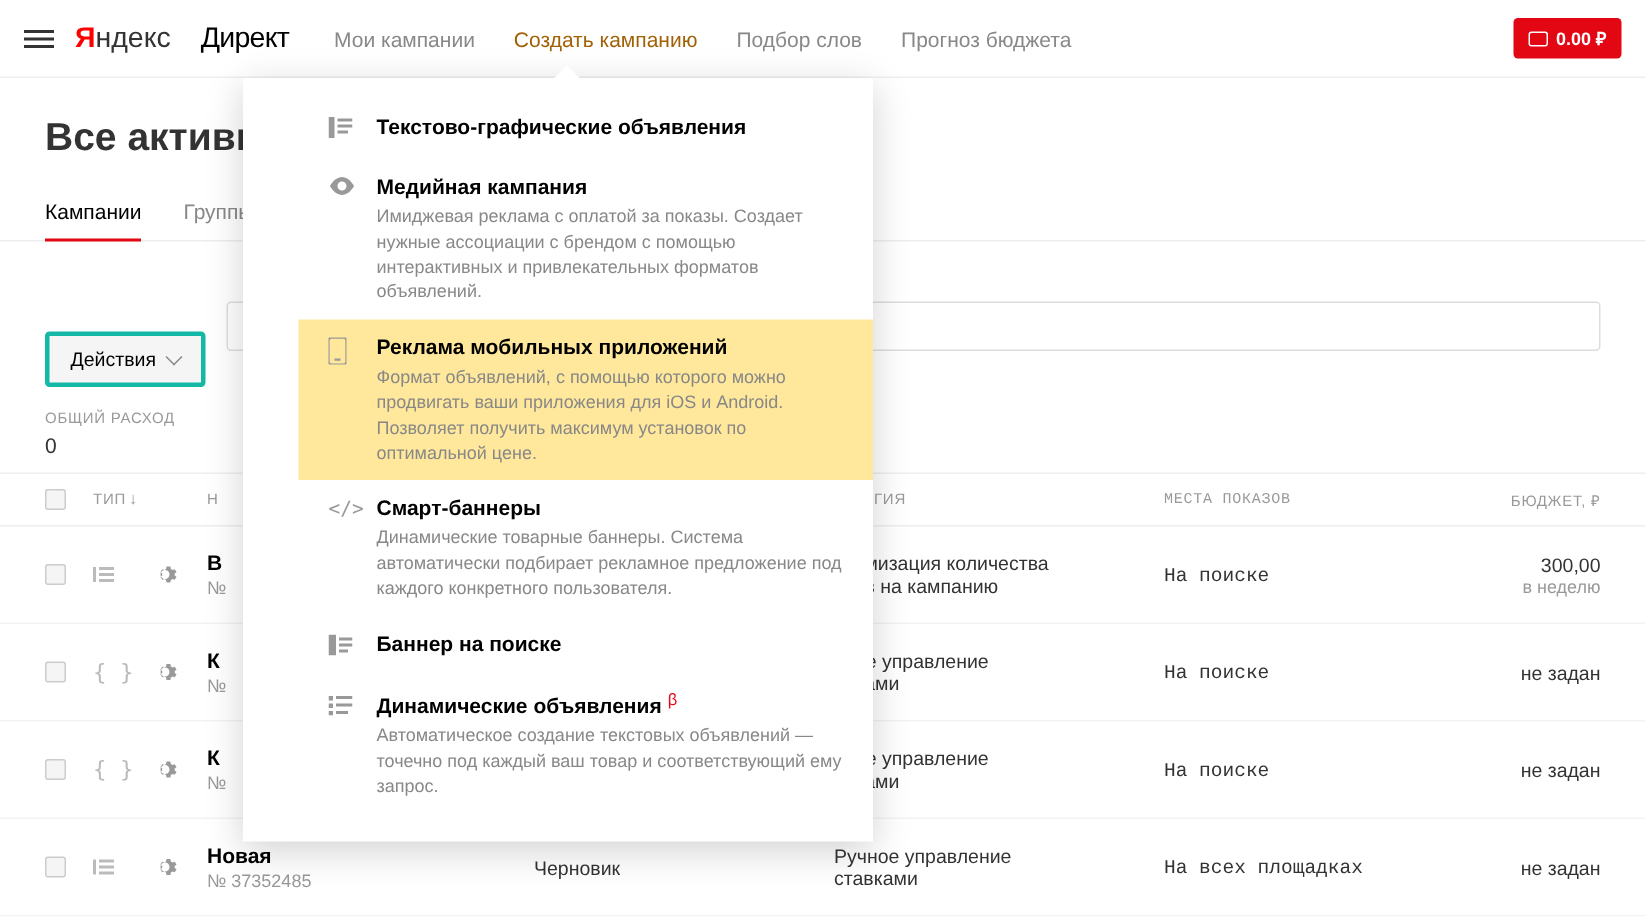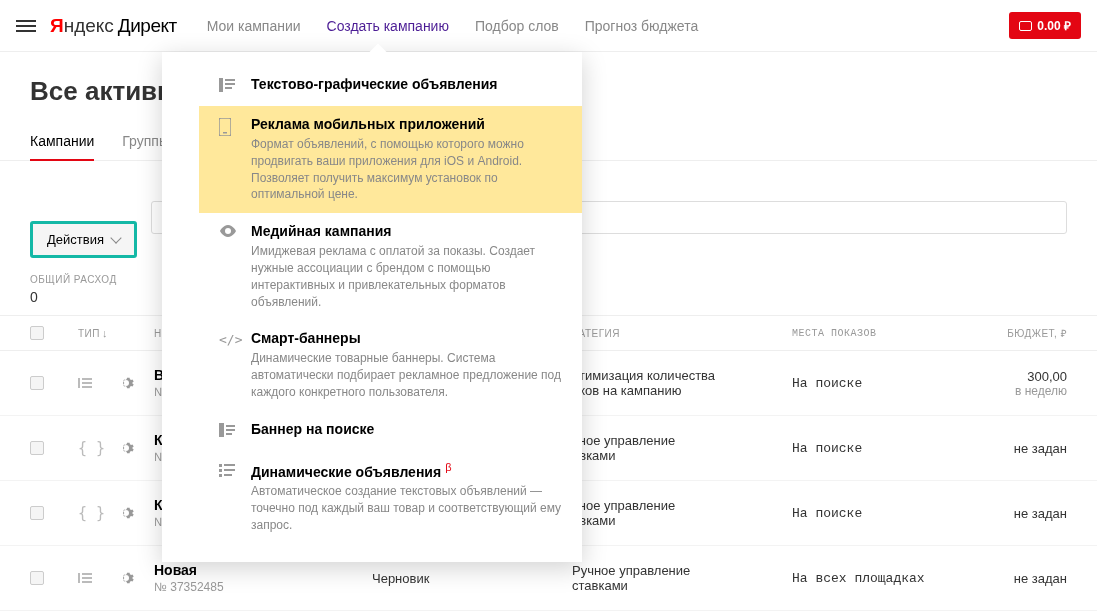--- a/index.html
+++ b/index.html
@@ -2,24 +2,24 @@
 <html><head>
 <meta charset="utf-8">
 <style>
 * { box-sizing: border-box; margin: 0; padding: 0; }
 body { font-family: Arial, Helvetica, sans-serif; font-size: 13px; color: #333; background: #fff; width: 1097px; }
 .header { display: flex; align-items: center; height: 52px; padding: 0 16px; border-bottom: 1px solid #eee; position: relative; }
 .hamburger { width: 20px; height: 20px; display: flex; flex-direction: column; justify-content: center; gap: 3px; margin-right: 14px; cursor: pointer; }
 .hamburger span { height: 2px; background: #333; }
 .logo { display: flex; align-items: baseline; font-size: 19px; margin-right: 30px; }
 .logo-ya { color: #f00; font-weight: bold; }
-.logo-direct { color: #000; margin-left: 4px; letter-spacing: -0.5px; }
+.logo-direct { color: #000; margin-left: 20px; letter-spacing: -0.5px; }
 .nav { display: flex; gap: 26px; flex: 1; }
 .nav-item { color: #888; font-size: 14px; cursor: pointer; }
-.nav-item.active { color: #4c1d95; }
+.nav-item.active { color: #a16207; }
 .balance { background: #e30613; color: #fff; padding: 5px 10px; border-radius: 3px; font-size: 12px; font-weight: bold; display: flex; align-items: center; gap: 5px; }
 .wallet-icon { width: 13px; height: 10px; border: 1.5px solid #fff; border-radius: 2px; position: relative; }
 
 .page-title { font-size: 26px; font-weight: bold; padding: 24px 30px 18px; }
 
 .tabs { display: flex; gap: 28px; padding: 0 30px; border-bottom: 1px solid #eee; }
 .tab { padding: 8px 0 10px; font-size: 14px; color: #888; cursor: pointer; border-bottom: 2px solid transparent; margin-bottom: -1px; }
 .tab.active { color: #000; border-bottom-color: #e30613; }
 
 .toolbar { display: flex; align-items: center; padding: 16px 30px; gap: 14px; }
@@ -27,21 +27,21 @@
 .chevron { width: 8px; height: 8px; border-right: 1.5px solid #888; border-bottom: 1.5px solid #888; transform: rotate(45deg); margin-top: -3px; }
 .search-box { flex: 1; border: 1px solid #ddd; border-radius: 3px; padding: 8px 12px; font-size: 13px; color: #888; }
 
 .summary { padding: 0 30px 10px; font-size: 10px; color: #999; letter-spacing: 0.5px; }
 .summary-label { text-transform: uppercase; }
 .summary-value { font-size: 14px; color: #333; margin-top: 4px; }
 
 .table-header { display: flex; align-items: center; padding: 10px 30px; border-top: 1px solid #eee; border-bottom: 1px solid #eee; font-size: 10px; color: #999; letter-spacing: 0.5px; text-transform: uppercase; }
 .table-row { display: flex; align-items: center; padding: 16px 30px; border-bottom: 1px solid #f3f3f3; }
 .col-check { width: 32px; }
-.col-type { width: 40px; text-align: left; margin-left: 16px; }
+.col-type { width: 40px; text-align: left; }
 .col-gear { width: 36px; }
 .col-name { width: 218px; padding-right: 12px; }
 .col-status { width: 200px; padding-right: 12px; }
 .col-strategy { width: 220px; padding-right: 12px; }
 .col-place { width: 190px; font-family: Liberation Mono, monospace; }
 .col-budget { flex: 1; text-align: right; }
 .checkbox { width: 14px; height: 14px; border: 1px solid #ccc; border-radius: 2px; background: #f5f5f5; }
 .type-text { border-left: 2px solid #bbb; display: flex; flex-direction: column; gap: 2px; padding-left: 2px;}
 .type-text i { display:block; height:2px; background:#bbb; width:10px;}
 .type-code { color: #bbb; font-size: 15px; font-family: monospace; }
@@ -93,41 +93,41 @@
             <rect x="0" y="0" width="4" height="14" fill="#999"></rect>
             <rect x="6" y="1" width="10" height="2" fill="#999"></rect>
             <rect x="6" y="5" width="10" height="2" fill="#999"></rect>
             <rect x="6" y="9" width="7" height="2" fill="#999"></rect>
           </svg>
         </div>
     <div class="dd-body">
       <div class="dd-title">Текстово-графические объявления</div>
     </div>
       </div>
+      <div class="dd-item">
+        <div class="dd-icon">
+          <svg width="18" height="12" viewBox="0 0 18 12">
+            <path d="M9 0C4 0 1 6 1 6s3 6 8 6 8-6 8-6-3-6-8-6zm0 9a3 3 0 110-6 3 3 0 010 6z" fill="#999"></path>
+          </svg>
+        </div>
+    <div class="dd-body">
+      <div class="dd-title">Медийная кампания</div>
+      <div class="dd-desc">Имиджевая реклама с оплатой за показы. Создает нужные ассоциации с брендом с помощью интерактивных и привлекательных форматов объявлений.</div>
+    </div>
+      </div>
       <div class="dd-item highlight">
         <div class="dd-icon">
           <svg width="12" height="18" viewBox="0 0 12 18">
             <rect x="0" y="0" width="12" height="18" rx="2" fill="none" stroke="#999" stroke-width="1.5"></rect>
             <rect x="4" y="14" width="4" height="1.5" fill="#999"></rect>
           </svg>
         </div>
     <div class="dd-body">
       <div class="dd-title">Реклама мобильных приложений</div>
       <div class="dd-desc">Формат объявлений, с помощью которого можно продвигать ваши приложения для iOS и Android. Позволяет получить максимум установок по оптимальной цене.</div>
-    </div>
-      </div>
-      <div class="dd-item">
-        <div class="dd-icon">
-          <svg width="18" height="12" viewBox="0 0 18 12">
-            <path d="M9 0C4 0 1 6 1 6s3 6 8 6 8-6 8-6-3-6-8-6zm0 9a3 3 0 110-6 3 3 0 010 6z" fill="#999"></path>
-          </svg>
-        </div>
-    <div class="dd-body">
-      <div class="dd-title">Медийная кампания</div>
-      <div class="dd-desc">Имиджевая реклама с оплатой за показы. Создает нужные ассоциации с брендом с помощью интерактивных и привлекательных форматов объявлений.</div>
     </div>
       </div>
       <div class="dd-item">
         <div class="dd-icon">
           <span style="font-family:monospace;color:#999;font-size:13px;">&lt;/&gt;</span>
         </div>
     <div class="dd-body">
       <div class="dd-title">Смарт-баннеры</div>
       <div class="dd-desc">Динамические товарные баннеры. Система автоматически подбирает рекламное предложение под каждого конкретного пользователя.</div>
     </div>

